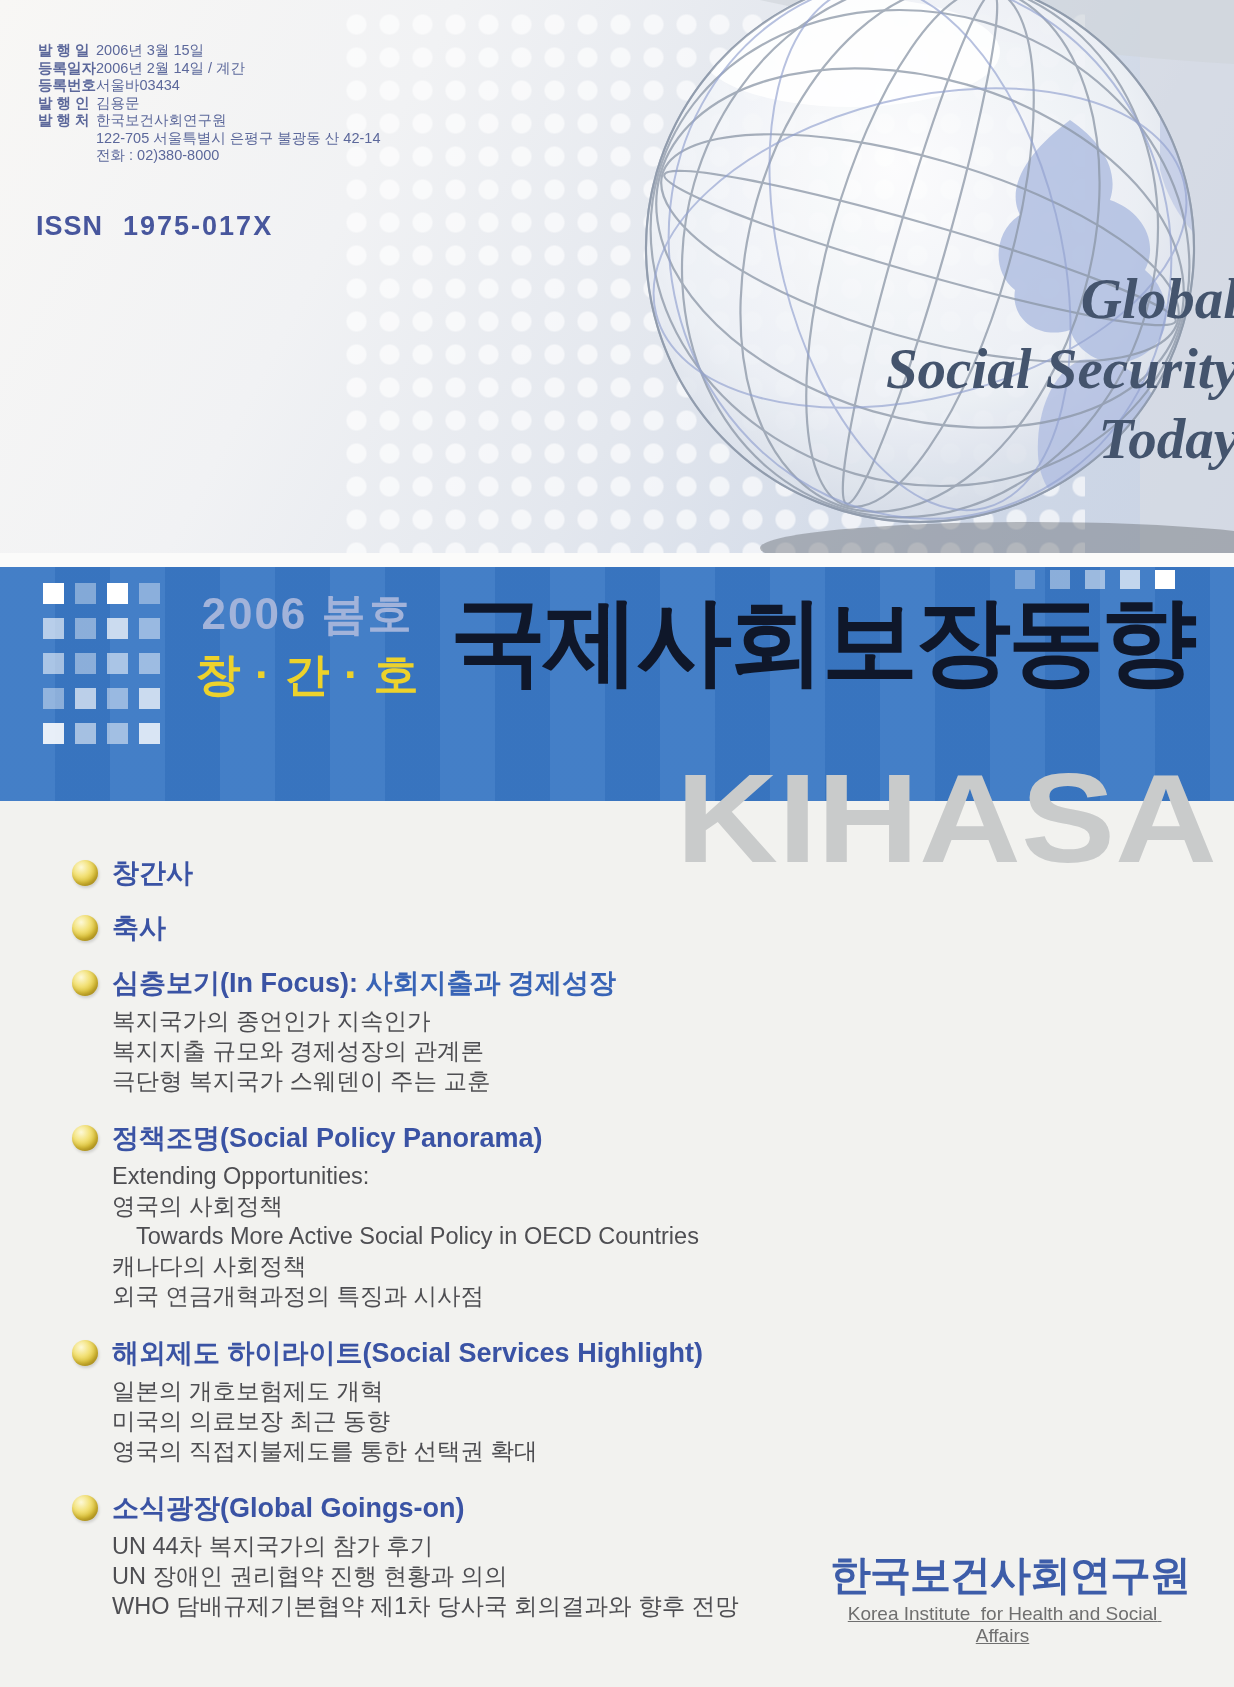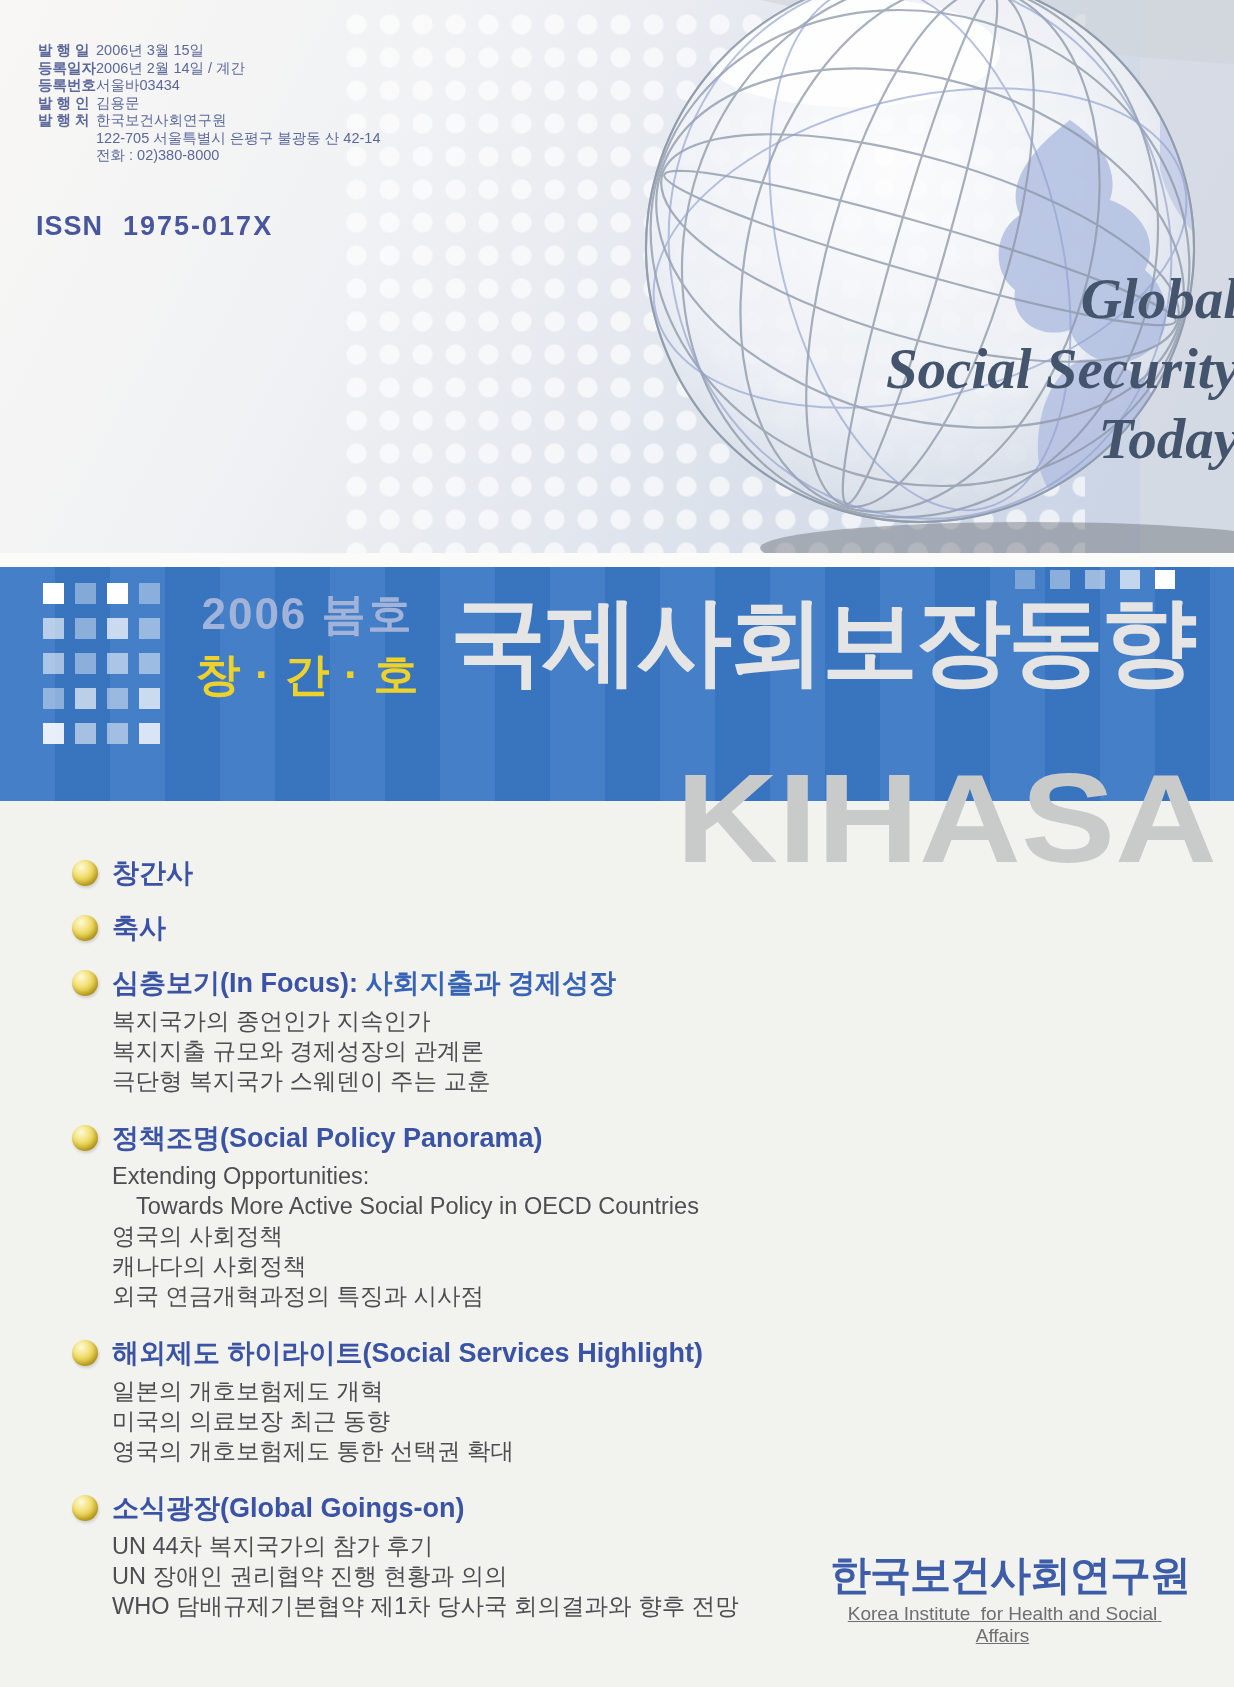--- a/index.html
+++ b/index.html
@@ -41,21 +41,21 @@
     background:repeating-linear-gradient(90deg, rgba(255,255,255,.05) 0 55px, rgba(10,20,60,.04) 55px 110px);
   }
   .grid-left{position:absolute;left:43px;top:16px;display:grid;grid-template-columns:repeat(4,21px);gap:14px 11px;}
   .grid-left .sq{width:21px;height:21px;}
   .row-right{position:absolute;left:1015px;top:3px;display:flex;gap:15px;}
   .row-right .sq{width:20px;height:19px;}
   .issue-label{position:absolute;left:175px;top:18px;width:265px;text-align:center;
     font-size:44px;font-weight:bold;color:#a2b3da;letter-spacing:2px;}
   .edition-label{position:absolute;left:175px;top:78px;width:265px;text-align:center;
     font-size:45px;font-weight:bold;color:#edd22b;letter-spacing:1px;}
-  .band-title{position:absolute;left:450px;top:24px;font-size:96px;font-weight:bold;color:#e5e5e5;
+  .band-title{position:absolute;left:450px;top:24px;font-size:96px;font-weight:bold;color:#0f172a;
     letter-spacing:-3px;white-space:nowrap;line-height:1.05;}
   
   .watermark{
     position:absolute;left:676px;top:756px;font-size:126px;font-weight:bold;color:#c9cbcb;
     letter-spacing:0px;line-height:1;transform:scaleX(1.12);transform-origin:left top;white-space:nowrap;
   }
   .toc{position:absolute;left:72px;top:856px;width:740px;}
   .toc-section{position:relative;margin-bottom:25px;}
   .toc-section.simple{margin-bottom:20px;}
   .toc-heading{padding-left:40px;font-size:27px;font-weight:bold;color:#3a53a4;line-height:35px;}
@@ -211,33 +211,33 @@
           <div class="toc-item">복지국가의 종언인가 지속인가</div>
           <div class="toc-item">복지지출 규모와 경제성장의 관계론</div>
           <div class="toc-item">극단형 복지국가 스웨덴이 주는 교훈</div>
         </div>
       </div>
       <div class="toc-section">
         <span class="bullet"></span>
         <div class="toc-heading"><span>정책조명(Social Policy Panorama)</span></div>
         <div class="toc-items">
           <div class="toc-item">Extending Opportunities:</div>
+          <div class="toc-item">영국의 사회정책</div>
           <div class="toc-item indent">Towards More Active Social Policy in OECD Countries</div>
-          <div class="toc-item">영국의 사회정책</div>
           <div class="toc-item">캐나다의 사회정책</div>
           <div class="toc-item">외국 연금개혁과정의 특징과 시사점</div>
         </div>
       </div>
       <div class="toc-section">
         <span class="bullet"></span>
         <div class="toc-heading"><span>해외제도 하이라이트(Social Services Highlight)</span></div>
         <div class="toc-items">
           <div class="toc-item">일본의 개호보험제도 개혁</div>
           <div class="toc-item">미국의 의료보장 최근 동향</div>
-          <div class="toc-item">영국의 개호보험제도 통한 선택권 확대</div>
+          <div class="toc-item">영국의 직접지불제도를 통한 선택권 확대</div>
         </div>
       </div>
       <div class="toc-section">
         <span class="bullet"></span>
         <div class="toc-heading"><span>소식광장(Global Goings-on)</span></div>
         <div class="toc-items">
           <div class="toc-item">UN 44차 복지국가의 참가 후기</div>
           <div class="toc-item">UN 장애인 권리협약 진행 현황과 의의</div>
           <div class="toc-item">WHO 담배규제기본협약 제1차 당사국 회의결과와 향후 전망</div>
         </div>

